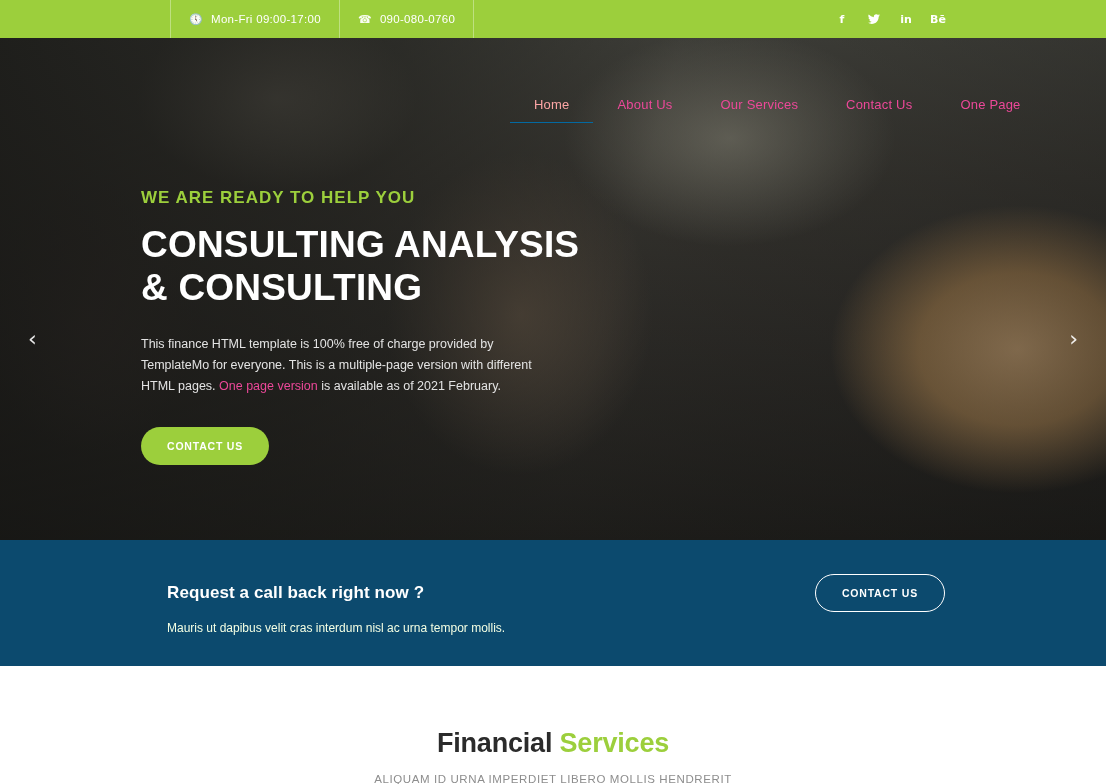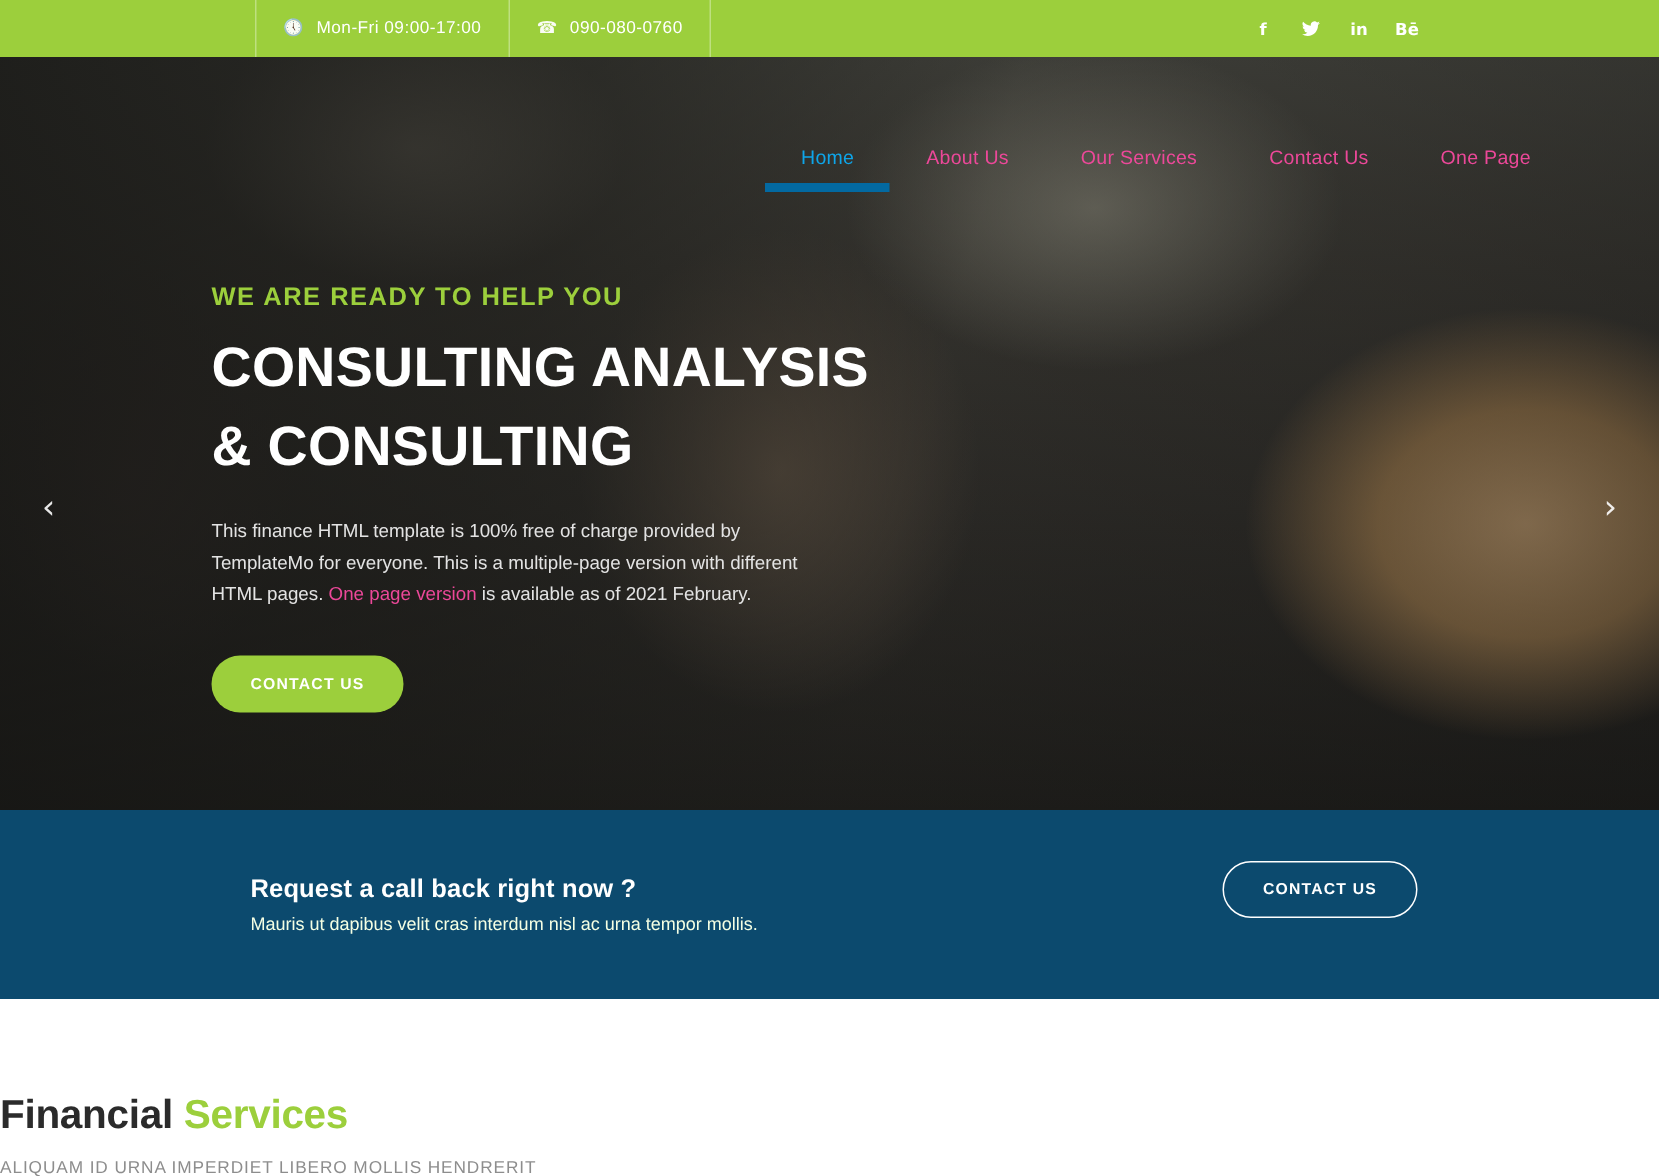--- a/index.html
+++ b/index.html
@@ -99,41 +99,41 @@
   .nav a {
     color: #ec4899;
     font-size: 13px;
     text-decoration: none;
     padding: 0 24px;
     line-height: 22px;
     display: inline-block;
     letter-spacing: .2px;
   }
   .nav a.active {
-    color: #0ea5e9;
-    border-bottom: 6px solid #0369a1;
+    color: #fca5a5;
+    border-bottom: 1px solid #0369a1;
     padding-bottom: 6px;
   }
 
   .hero-text { position: absolute; left: 141px; top: 150px; width: 520px; }
   .kicker {
     color: #9ccf3c;
     font-size: 17px;
     font-weight: bold;
     letter-spacing: 1px;
     margin-bottom: 18px;
   }
   .headline {
     color: #ffffff;
     font-size: 37px;
     font-weight: bold;
     line-height: 1.0;
     letter-spacing: .2px;
   }
-  .headline .l2 { display: block; margin-top: 16px; }
+  .headline .l2 { display: block; margin-top: 6px; }
   .hero-para {
     margin-top: 28px;
     color: #e3e3e3;
     font-size: 12.5px;
     line-height: 21px;
     width: 400px;
   }
   .hero-para a { color: #ec4899; text-decoration: none; }
   .btn-green {
     margin-top: 30px;
@@ -172,21 +172,21 @@
   .band-title {
     position: absolute;
     left: 167px; top: 43px;
     color: #ffffff;
     font-size: 17px;
     font-weight: bold;
     letter-spacing: .1px;
   }
   .band-sub {
     position: absolute;
-    left: 167px; top: 69px;
+    left: 167px; top: 81px;
     color: #f4ffe4;
     font-size: 12px;
   }
   .btn-outline {
     position: absolute;
     right: 161px; top: 34px;
     background: transparent;
     border: 1px solid #ffffff;
     color: #ffffff;
     font-size: 10.5px;
@@ -196,20 +196,21 @@
     border-radius: 22px;
     cursor: pointer;
     font-family: "Liberation Sans", sans-serif;
   }
 
   
   .services {
     background: #ffffff;
     height: 118px;
     padding-top: 62px;
+    text-align: center;
   }
   .svc-title {
     font-size: 27px;
     font-weight: bold;
     color: #2b2b2b;
     letter-spacing: -.2px;
   }
   .svc-title .accent { color: #9ccf3c; }
   .svc-sub {
     margin-top: 14px;

